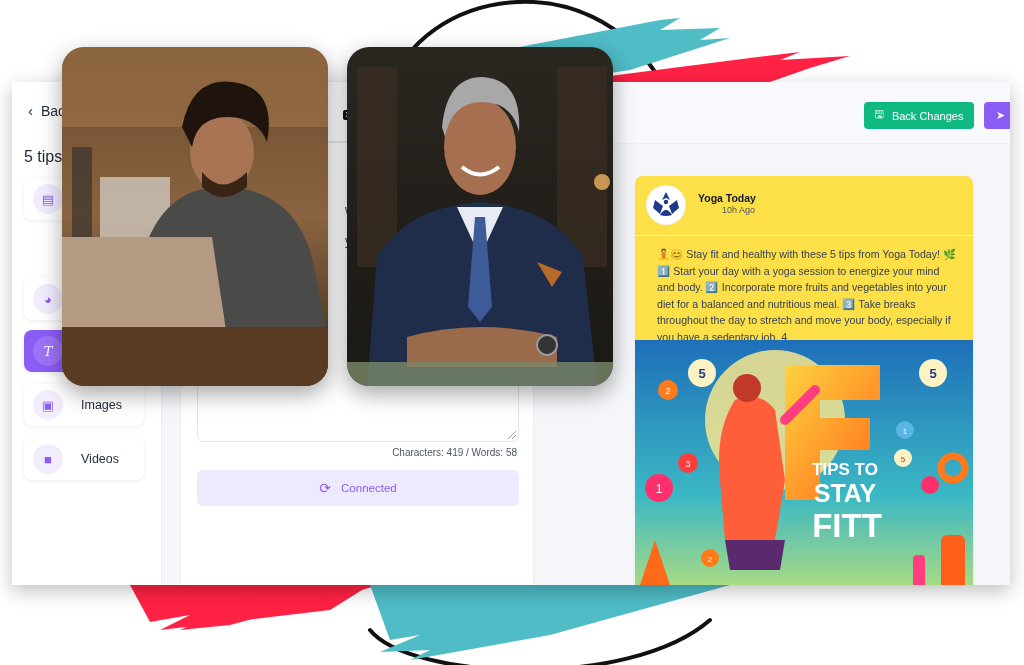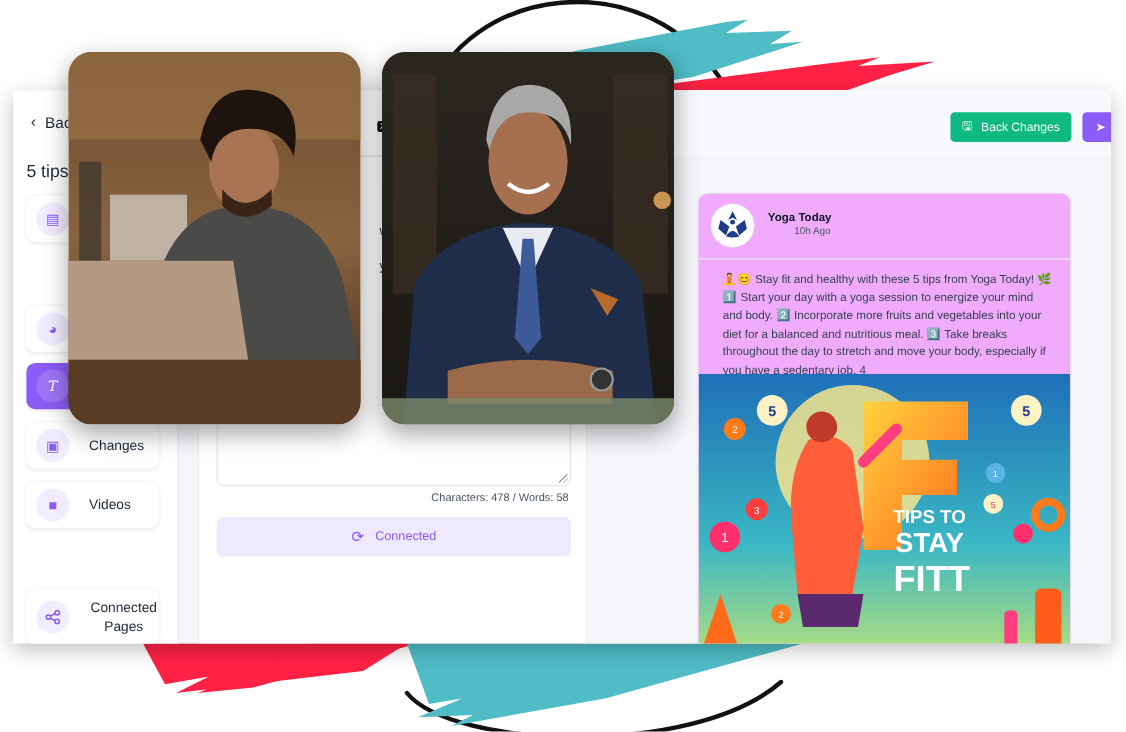--- a/index.html
+++ b/index.html
@@ -64,21 +64,21 @@
     position: absolute; left: 330px; top: 20px; width: 110px; height: 27px; background: #10b981; color: #fff;
     border: none; border-radius: 4px; font-size: 11px; display: flex; align-items: center; justify-content: center; gap: 8px;
     font-family: "Liberation Sans", sans-serif;
   }
   .publish-btn {
     position: absolute; left: 450px; top: 20px; width: 40px; height: 27px; background: #8b5cf6; color: #fff;
     border: none; border-radius: 4px; font-size: 11px; display: flex; align-items: center; justify-content: flex-start; padding-left: 12px;
   }
 
   .post-card {
-    position: absolute; left: 101px; top: 94px; width: 338px; height: 420px; background: #f0abfc;
+    position: absolute; left: 101px; top: 94px; width: 338px; height: 420px; background: #fde047;
     border-radius: 8px; box-shadow: 0 1px 4px rgba(0,0,0,0.06); overflow: hidden;
   }
   .post-head { height: 60px; border-bottom: 1px solid #eef0f4; position: relative; }
   .post-avatar { position: absolute; left: 12px; top: 10px; width: 38px; height: 38px; border-radius: 50%; background: #fff; box-shadow: 0 0 0 1px #f0f0f0; }
   .post-name { position: absolute; left: 63px; top: 16px; font-size: 10.5px; font-weight: bold; color: #111827; }
   .post-time { position: absolute; left: 63px; top: 29px; font-size: 9px; color: #4b5563; margin-left: 24px; }
   .post-body { padding: 10px 14px 0 22px; font-size: 10.6px; line-height: 16.5px; color: #374151; height: 104px; }
   .post-image { position: absolute; left: 0; top: 164px; width: 100%; height: 260px; }
 
   
@@ -119,52 +119,40 @@
     <div class="nav-item" style="top:196px;">
       <span class="ico">◕</span>
       <span class="lbl">Branding</span>
     </div>
     <div class="nav-item active" style="top:248px;">
       <span class="ico">T</span>
       <span class="lbl">Text</span>
     </div>
     <div class="nav-item" style="top:302px;">
       <span class="ico">▣</span>
-      <span class="lbl">Changes</span>
+      <span class="lbl">Images</span>
     </div>
     <div class="nav-item" style="top:356px;">
       <span class="ico">■</span>
       <span class="lbl">Videos</span>
     </div>
-    <div class="nav-item tall" style="top:454px;">
-      <span class="ico">
-        <svg width="14" height="14" viewBox="0 0 14 14">
-            <circle cx="3" cy="7" r="2" fill="none" stroke="#8b5cf6" stroke-width="1.4"></circle>
-            <circle cx="11" cy="3" r="2" fill="none" stroke="#8b5cf6" stroke-width="1.4"></circle>
-            <circle cx="11" cy="11" r="2" fill="none" stroke="#8b5cf6" stroke-width="1.4"></circle>
-            <line x1="4.8" y1="6" x2="9.2" y2="3.8" stroke="#8b5cf6" stroke-width="1.4"></line>
-            <line x1="4.8" y1="8" x2="9.2" y2="10.2" stroke="#8b5cf6" stroke-width="1.4"></line>
-          </svg>
-      </span>
-      <span class="lbl">Connected Pages</span>
-    </div>
   </aside>
 
   <section class="editor-col">
     <div class="editor-top">
       <span class="editor-x">X</span>
     </div>
     <div class="textarea">
       <span class="resize-grip"></span>
     </div>
     <div class="editor-text">
       <p style="padding-left:148px;">with</p>
       <p style="padding-left:148px;">yoga</p>
     </div>
-    <div class="counter">Characters: 478 / Words: 58</div>
+    <div class="counter">Characters: 419 / Words: 58</div>
     <button class="regen-btn">
       <span class="ico">⟳</span>
       <span>Connected</span>
     </button>
   </section>
 
   <section class="preview-col">
     <div class="preview-top">
       <button class="save-btn">
         <span>🖫</span>

